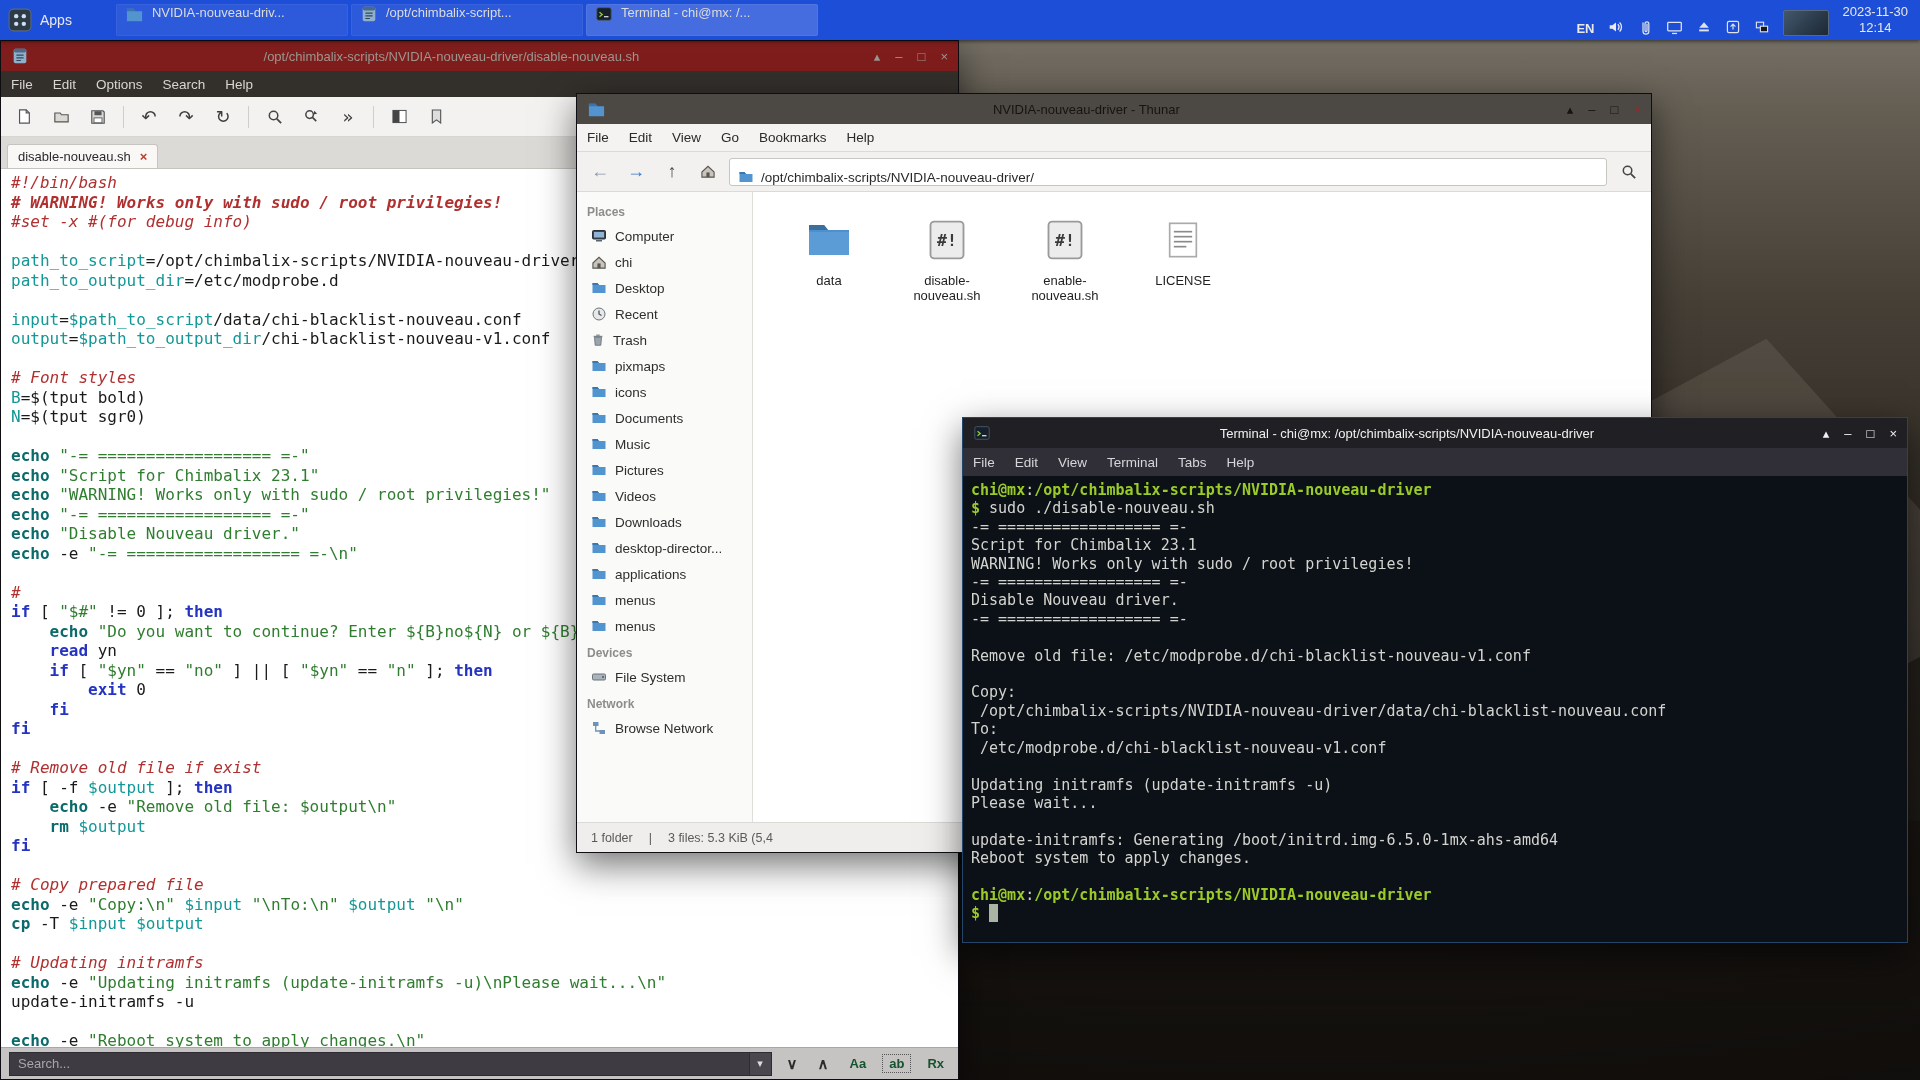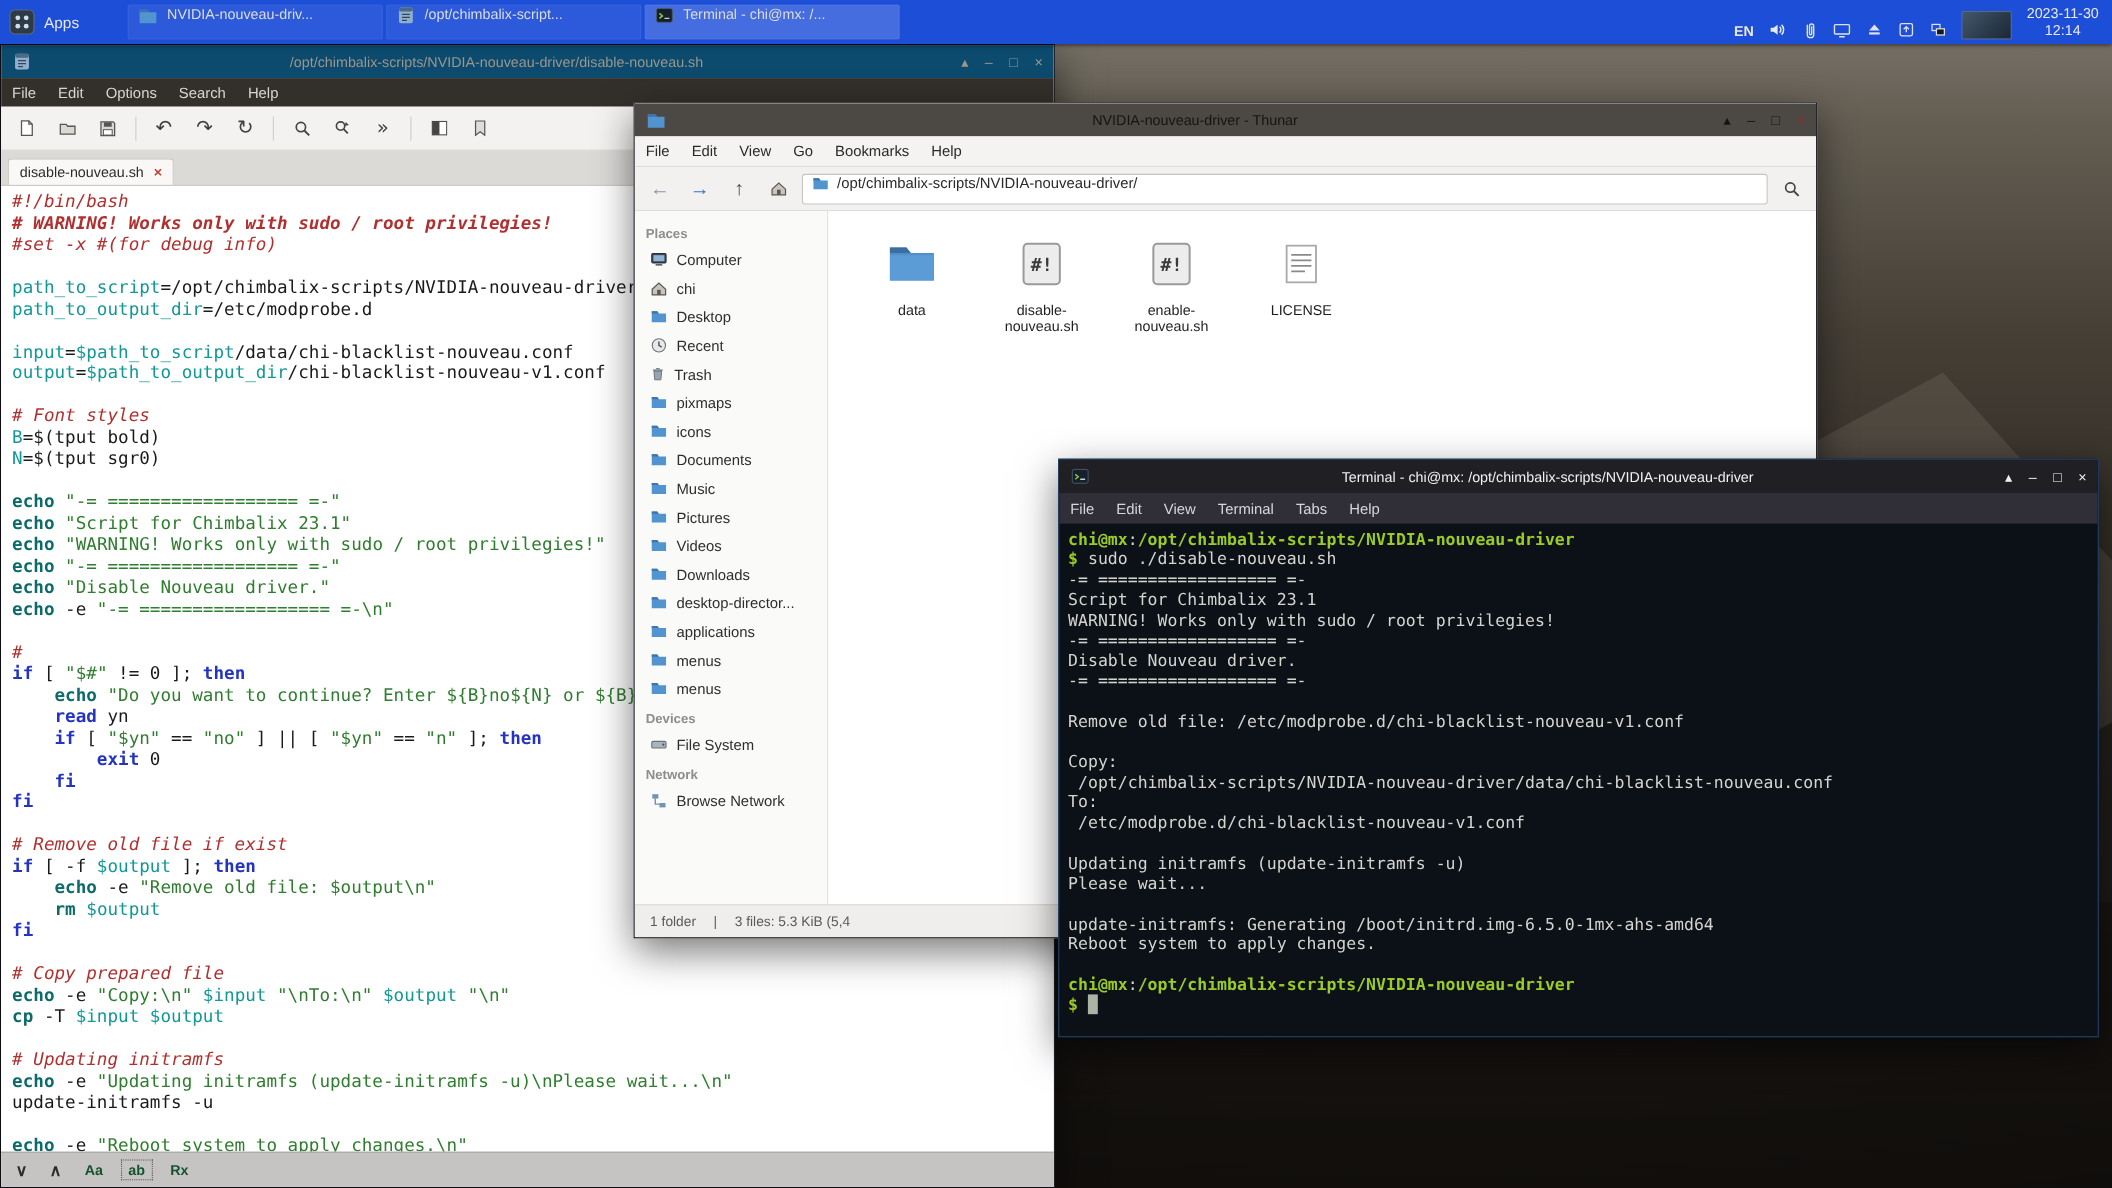--- a/index.html
+++ b/index.html
@@ -38,21 +38,21 @@
   .wtitle{flex:1;text-align:center;font-size:13px;white-space:nowrap;overflow:hidden;text-overflow:ellipsis}
   .wbtns{display:flex;gap:15px;font-size:13px;align-items:center}
   .wb{cursor:default;line-height:1}
   .menubar{display:flex;align-items:center;flex:0 0 auto;font-size:13.5px}
   .menubar li{list-style:none;padding:4px 10px;cursor:default}
   .icon{display:inline-flex;align-items:center}
   .icon svg{display:block}
 
   
   .editor{left:0;top:40px;width:959px;height:1040px;z-index:10;background:#fff}
-  .editor .titlebar{background:#0c4a6e;color:#9b968e}
+  .editor .titlebar{background:#7f1d1d;color:#9b968e}
   .editor .menubar{background:#332f2b;color:#d8d6d2;height:26px}
   .etoolbar{height:40px;background:#f3f2f0;border-bottom:1px solid #d8d6d3;display:flex;align-items:center;gap:3px;padding:0 6px;flex:0 0 auto}
   .tbtn{width:34px;height:32px;border:none;background:transparent;display:flex;align-items:center;justify-content:center;border-radius:3px;color:#3f3f3f;font-size:18px;font-family:"DejaVu Sans",sans-serif}
   .tsep{width:1px;height:22px;background:#d0cecb;margin:0 5px}
   .tabbar{background:#dcdad7;display:flex;align-items:flex-end;padding:5px 6px 0;border-bottom:1px solid #c6c4c1;height:32px;flex:0 0 auto}
   .tab{display:flex;align-items:center;gap:9px;background:#f9f8f7;border:1px solid #c6c4c1;border-bottom:none;
     padding:4px 10px;font-size:13px;color:#2b2b2b;border-radius:3px 3px 0 0}
   .tab-close{color:#c0392b;font-weight:bold;font-size:13px}
   .code{flex:1;background:#fff;font-family:"DejaVu Sans Mono",monospace;font-size:16px;line-height:19.5px;
     padding:4px 0 0 10px;overflow:hidden;white-space:pre;color:#1a1a1a}
@@ -73,21 +73,21 @@
   .ftoggle.ww{border:1px dotted #555}
 
   
   .thunar{left:576px;top:93px;width:1076px;height:760px;z-index:20;background:#fff}
   .thunar .titlebar{background:#4c4843;color:#17140f}
   .thunar .menubar{background:#f4f3f1;color:#2a2a2a;border-bottom:1px solid #dcdad7;height:28px}
   .ttoolbar{height:40px;background:#f2f1ef;border-bottom:1px solid #dcdad7;display:flex;align-items:center;gap:6px;padding:0 8px;flex:0 0 auto}
   .nav{width:30px;height:28px;border:none;background:transparent;display:flex;align-items:center;justify-content:center;border-radius:3px;font-size:18px;font-weight:bold;color:#4a4a4a}
   .nav.back{color:#8a98a8}
   .nav.fwd{color:#3a76c4}
-  .pathbar{flex:1;height:28px;background:#fff;border:1px solid #c8c6c3;border-radius:3px;display:flex;align-items:flex-start;gap:7px;padding:0 8px;font-size:13.5px;color:#2a2a2a}
+  .pathbar{flex:1;height:28px;background:#fff;border:1px solid #c8c6c3;border-radius:3px;display:flex;align-items:flex-end;gap:7px;padding:0 8px;font-size:13.5px;color:#2a2a2a}
   .tbody{flex:1;display:flex;min-height:0}
   .sidebar{width:176px;background:#fafaf9;border-right:1px solid #e0dedb;padding-top:6px;overflow:hidden}
   .side-h{font-size:12px;font-weight:bold;color:#8d8d8d;padding:7px 10px 4px}
   .side-item{display:flex;align-items:center;gap:8px;padding:0 10px 0 14px;font-size:13.5px;color:#2e2e2e;height:26px}
   .main{flex:1;background:#fff}
   .file-grid{display:flex;gap:26px;padding:24px 30px;align-items:flex-start}
   .fitem{width:92px;display:flex;flex-direction:column;align-items:center;gap:6px;text-align:center}
   .flabel{font-size:13px;color:#1f1f1f;line-height:1.15;word-break:break-word}
   .statusbar{height:30px;background:#efeeec;border-top:1px solid #dcdad7;display:flex;align-items:center;gap:16px;padding:0 14px;font-size:12.5px;color:#5a5a5a;flex:0 0 auto;white-space:nowrap;overflow:hidden}
 
@@ -278,20 +278,24 @@
       </button>
   </div>
   <div class="tabbar">
     <div class="tab">
       <span>disable-nouveau.sh</span>
       <span class="tab-close">×</span>
     </div>
   </div>
   <div class="code" id="code-area"><div class="cl"><span class="tk-com">#!/bin/bash</span></div><div class="cl"><span class="tk-comb"># WARNING! Works only with sudo / root privilegies!</span></div><div class="cl"><span class="tk-com">#set -x #(for debug info)</span></div><div class="cl">&nbsp;</div><div class="cl"><span class="tk-var">path_to_script</span><span class="tk-pln">=/opt/chimbalix-scripts/NVIDIA-nouveau-driver</span></div><div class="cl"><span class="tk-var">path_to_output_dir</span><span class="tk-pln">=/etc/modprobe.d</span></div><div class="cl">&nbsp;</div><div class="cl"><span class="tk-var">input</span><span class="tk-pln">=</span><span class="tk-var">$path_to_script</span><span class="tk-pln">/data/chi-blacklist-nouveau.conf</span></div><div class="cl"><span class="tk-var">output</span><span class="tk-pln">=</span><span class="tk-var">$path_to_output_dir</span><span class="tk-pln">/chi-blacklist-nouveau-v1.conf</span></div><div class="cl">&nbsp;</div><div class="cl"><span class="tk-com"># Font styles</span></div><div class="cl"><span class="tk-var">B</span><span class="tk-pln">=$(tput bold)</span></div><div class="cl"><span class="tk-var">N</span><span class="tk-pln">=$(tput sgr0)</span></div><div class="cl">&nbsp;</div><div class="cl"><span class="tk-cmd">echo</span><span class="tk-pln"> </span><span class="tk-str">"-= ================== =-"</span></div><div class="cl"><span class="tk-cmd">echo</span><span class="tk-pln"> </span><span class="tk-str">"Script for Chimbalix 23.1"</span></div><div class="cl"><span class="tk-cmd">echo</span><span class="tk-pln"> </span><span class="tk-str">"WARNING! Works only with sudo / root privilegies!"</span></div><div class="cl"><span class="tk-cmd">echo</span><span class="tk-pln"> </span><span class="tk-str">"-= ================== =-"</span></div><div class="cl"><span class="tk-cmd">echo</span><span class="tk-pln"> </span><span class="tk-str">"Disable Nouveau driver."</span></div><div class="cl"><span class="tk-cmd">echo</span><span class="tk-pln"> -e </span><span class="tk-str">"-= ================== =-\n"</span></div><div class="cl">&nbsp;</div><div class="cl"><span class="tk-com">#</span></div><div class="cl"><span class="tk-kw">if</span><span class="tk-pln"> [ </span><span class="tk-str">"$#"</span><span class="tk-pln"> != 0 ]; </span><span class="tk-kw">then</span></div><div class="cl"><span class="tk-pln">    </span><span class="tk-cmd">echo</span><span class="tk-pln"> </span><span class="tk-str">"Do you want to continue? Enter ${B}no${N} or ${B}</span></div><div class="cl"><span class="tk-pln">    </span><span class="tk-kw">read</span><span class="tk-pln"> yn</span></div><div class="cl"><span class="tk-pln">    </span><span class="tk-kw">if</span><span class="tk-pln"> [ </span><span class="tk-str">"$yn"</span><span class="tk-pln"> == </span><span class="tk-str">"no"</span><span class="tk-pln"> ] || [ </span><span class="tk-str">"$yn"</span><span class="tk-pln"> == </span><span class="tk-str">"n"</span><span class="tk-pln"> ]; </span><span class="tk-kw">then</span></div><div class="cl"><span class="tk-pln">        </span><span class="tk-kw">exit</span><span class="tk-pln"> 0</span></div><div class="cl"><span class="tk-pln">    </span><span class="tk-kw">fi</span></div><div class="cl"><span class="tk-kw">fi</span></div><div class="cl">&nbsp;</div><div class="cl"><span class="tk-com"># Remove old file if exist</span></div><div class="cl"><span class="tk-kw">if</span><span class="tk-pln"> [ -f </span><span class="tk-var">$output</span><span class="tk-pln"> ]; </span><span class="tk-kw">then</span></div><div class="cl"><span class="tk-pln">    </span><span class="tk-cmd">echo</span><span class="tk-pln"> -e </span><span class="tk-str">"Remove old file: $output\n"</span></div><div class="cl"><span class="tk-pln">    </span><span class="tk-cmd">rm</span><span class="tk-pln"> </span><span class="tk-var">$output</span></div><div class="cl"><span class="tk-kw">fi</span></div><div class="cl">&nbsp;</div><div class="cl"><span class="tk-com"># Copy prepared file</span></div><div class="cl"><span class="tk-cmd">echo</span><span class="tk-pln"> -e </span><span class="tk-str">"Copy:\n"</span><span class="tk-pln"> </span><span class="tk-var">$input</span><span class="tk-pln"> </span><span class="tk-str">"\nTo:\n"</span><span class="tk-pln"> </span><span class="tk-var">$output</span><span class="tk-pln"> </span><span class="tk-str">"\n"</span></div><div class="cl"><span class="tk-cmd">cp</span><span class="tk-pln"> -T </span><span class="tk-var">$input</span><span class="tk-pln"> </span><span class="tk-var">$output</span></div><div class="cl">&nbsp;</div><div class="cl"><span class="tk-com"># Updating initramfs</span></div><div class="cl"><span class="tk-cmd">echo</span><span class="tk-pln"> -e </span><span class="tk-str">"Updating initramfs (update-initramfs -u)\nPlease wait...\n"</span></div><div class="cl"><span class="tk-pln">update-initramfs -u</span></div><div class="cl">&nbsp;</div><div class="cl"><span class="tk-cmd">echo</span><span class="tk-pln"> -e </span><span class="tk-str">"Reboot system to apply changes.\n"</span></div></div>
   <div class="findbar">
+    <span class="sgroup">
+      <input class="search-input" placeholder="Search..." style="">
+      <span class="sdrop">▾</span>
+    </span>
     <span class="chev">∨</span>
     <span class="chev">∧</span>
     <span class="ftoggle">Aa</span>
     <span class="ftoggle ww">ab</span>
     <span class="ftoggle">Rx</span>
   </div>
 </section>
 
 <section class="window thunar">
   <header class="titlebar">

